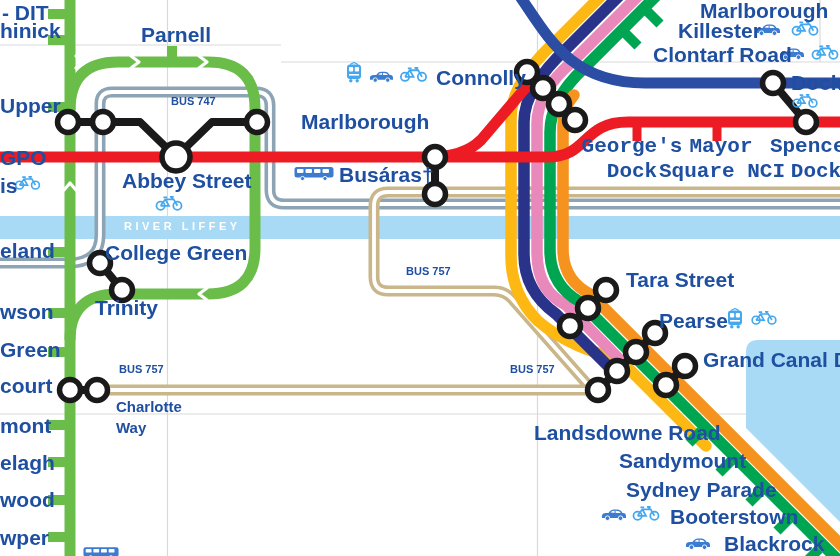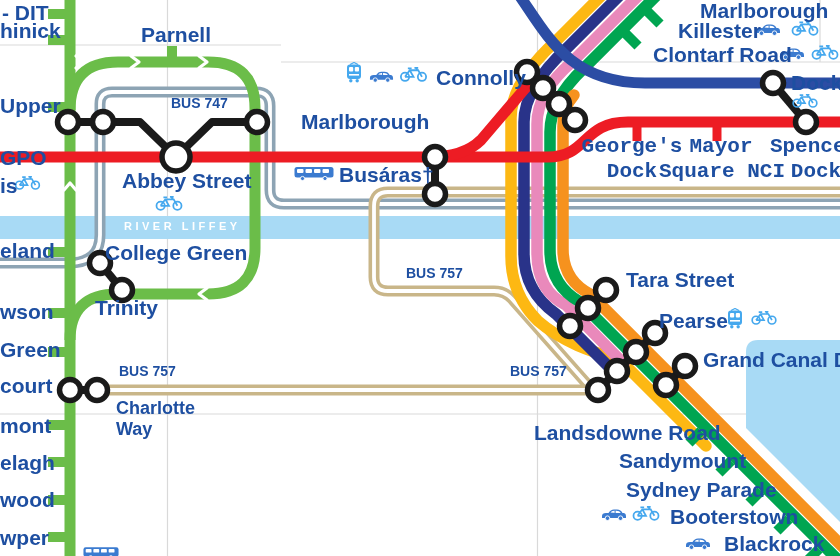--- a/index.html
+++ b/index.html
@@ -1,22 +1,22 @@
 <!DOCTYPE html>
 <html><head>
 <meta charset="utf-8">
 <style>
   html,body{margin:0;padding:0;}
   body{width:840px;height:556px;position:relative;overflow:hidden;background:#fff;
        font-family:"Liberation Sans",sans-serif;}
   #map-art{position:absolute;left:0;top:0;}
   .lbl{position:absolute;font-weight:700;font-size:21px;line-height:1.05;color:#1e4fa1;
        white-space:nowrap;}
-  .s13{font-size:14px;}
-  .s18{font-size:18px;}
+  .s13{font-size:11px;}
+  .s18{font-size:15px;}
   .s21{font-size:21px;}
   .ctr{transform:translateX(-50%);font-family:Liberation Mono, monospace;}
   .river-lbl{font-size:11px;letter-spacing:3.5px;color:#ffffff;font-weight:700;}
 </style>
 </head>
 <body>
 
 <svg id="map-art" width="840" height="556" viewBox="0 0 840 556">
   <defs>
     <symbol id="ic-bike" viewBox="0 0 30 17">

